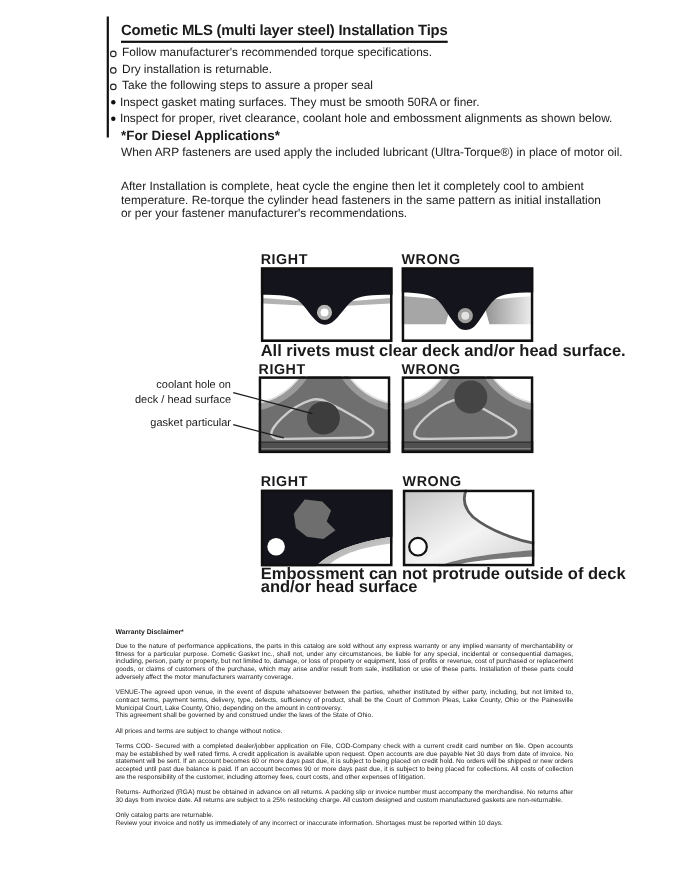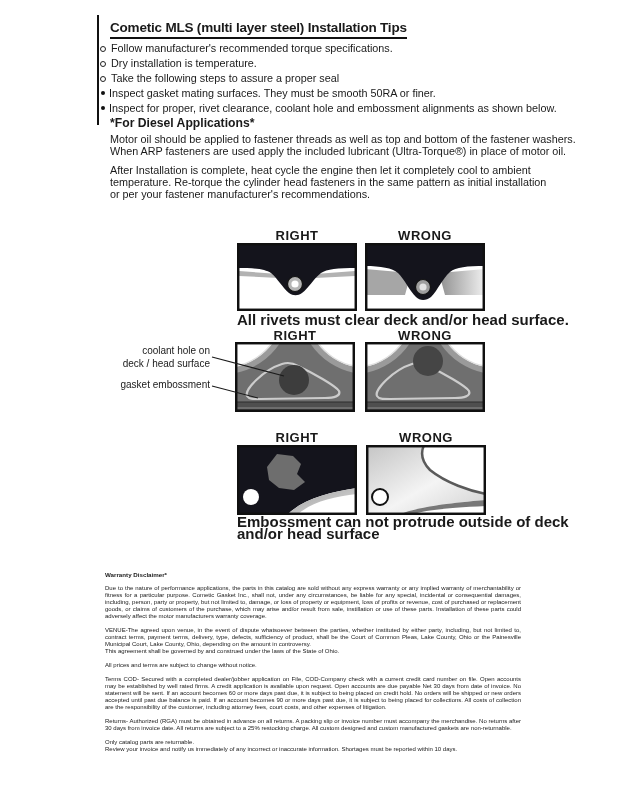--- a/index.html
+++ b/index.html
@@ -20,21 +20,21 @@
          margin:5px 5px 0 0;flex:0 0 auto;}
   .dmark{width:4px;height:4px;background:#111;border-radius:50%;display:inline-block;
          margin:5px 4px 0 0;flex:0 0 auto;}
   
   .diesel-heading{left:110px;top:116px;font-size:12.2px;font-weight:bold;}
   .body-par{left:110px;font-size:10.8px;line-height:11.8px;white-space:nowrap;}
   .p1{top:134px;}
   .p2{top:165px;}
   .note{top:204px;}
   
-  .dlabel{width:120px;text-align:center;font-size:13px;font-weight:bold;letter-spacing:0.5px;}
+  .dlabel{width:120px;font-size:13px;font-weight:bold;letter-spacing:0.5px;}
   .dbox{width:120px;height:70px;}
   .dbox svg{display:block;width:100%;height:100%;}
   .caption{font-size:15px;font-weight:bold;line-height:11.5px;}
   .sidelabel{font-size:10px;line-height:12.5px;text-align:right;width:106px;}
   .leaders{left:100px;top:330px;width:440px;height:100px;pointer-events:none;}
   
   .legal{left:105px;top:571px;width:416px;font-size:6px;line-height:7px;text-align:justify;}
   .legal-heading{font-weight:bold;font-size:6.2px;margin:0 0 7px 0;}
   .legal p{margin:0 0 7px 0;}
   .legal p.tight{margin-bottom:0;}
@@ -49,40 +49,39 @@
 
   <div class="abs title">Cometic MLS (multi layer steel) Installation Tips</div>
 
   <div class="abs bullets">
     <div class="brow">
         <span class="omark"></span>
         <span>Follow manufacturer's recommended torque specifications.</span>
       </div>
     <div class="brow">
         <span class="omark"></span>
-        <span>Dry installation is temperature.</span>
+        <span>Dry installation is returnable.</span>
       </div>
     <div class="brow">
         <span class="omark"></span>
         <span>Take the following steps to assure a proper seal</span>
       </div>
     <div class="brow sub">
         <span class="dmark"></span>
         <span>Inspect gasket mating surfaces.  They must be smooth 50RA or finer.</span>
       </div>
     <div class="brow sub">
         <span class="dmark"></span>
         <span>Inspect for proper, rivet clearance, coolant hole and embossment alignments as shown below.</span>
       </div>
   </div>
 
   <div class="abs diesel-heading">*For Diesel Applications*</div>
 
   <div class="abs body-par p1">
-    <div>Motor oil should be applied to fastener threads as well as top and bottom of the fastener washers.</div>
     <div>When ARP fasteners are used apply the included lubricant (Ultra-Torque®) in place of motor oil.</div>
   </div>
 
   <div class="abs body-par p2">
     <div>After Installation is complete, heat cycle the engine then let it completely cool to ambient</div>
     <div>temperature. Re-torque the cylinder head fasteners in the same pattern as initial installation</div>
     <div>or per your fastener manufacturer's recommendations.</div>
   </div>
 
 
@@ -120,21 +119,21 @@
   </div>
   <div class="abs caption" style="left:237px;top:314px;">All rivets must clear deck and/or head surface.</div>
 
   <div class="abs dlabel" style="left:235px;top:328px;">RIGHT</div>
   <div class="abs dlabel" style="left:365px;top:328px;">WRONG</div>
 
   <div class="abs sidelabel" style="left:104px;top:345px;">
     <div>coolant hole on</div>
     <div>deck / head surface</div>
   </div>
-  <div class="abs sidelabel" style="left:104px;top:379px;">gasket embossment</div>
+  <div class="abs sidelabel" style="left:104px;top:379px;">gasket particular</div>
 
   <div class="abs dbox" style="left:235px;top:342px;">
     <svg viewBox="0 0 120 70">
       <rect width="120" height="70" fill="#ffffff"></rect>
       <path d="M0,30 C16,27 32,17 42,2 L45,0 H75 L78,2 C88,17 104,27 120,30 V70 H0 Z" fill="#6f6f6f"></path>
       <path d="M0,28 C16,25 32,15 42,0" fill="none" stroke="#9a9a9a" stroke-width="6"></path>
       <path d="M0,24 C15,22 30,12 39,-2" fill="none" stroke="#e0e0e0" stroke-width="1.4"></path>
       <path d="M120,28 C104,25 88,15 78,0" fill="none" stroke="#9a9a9a" stroke-width="6"></path>
       <path d="M120,24 C105,22 90,12 81,-2" fill="none" stroke="#e0e0e0" stroke-width="1.4"></path>
       <rect x="0" y="60" width="120" height="10" fill="#4f4f4f"></rect>

